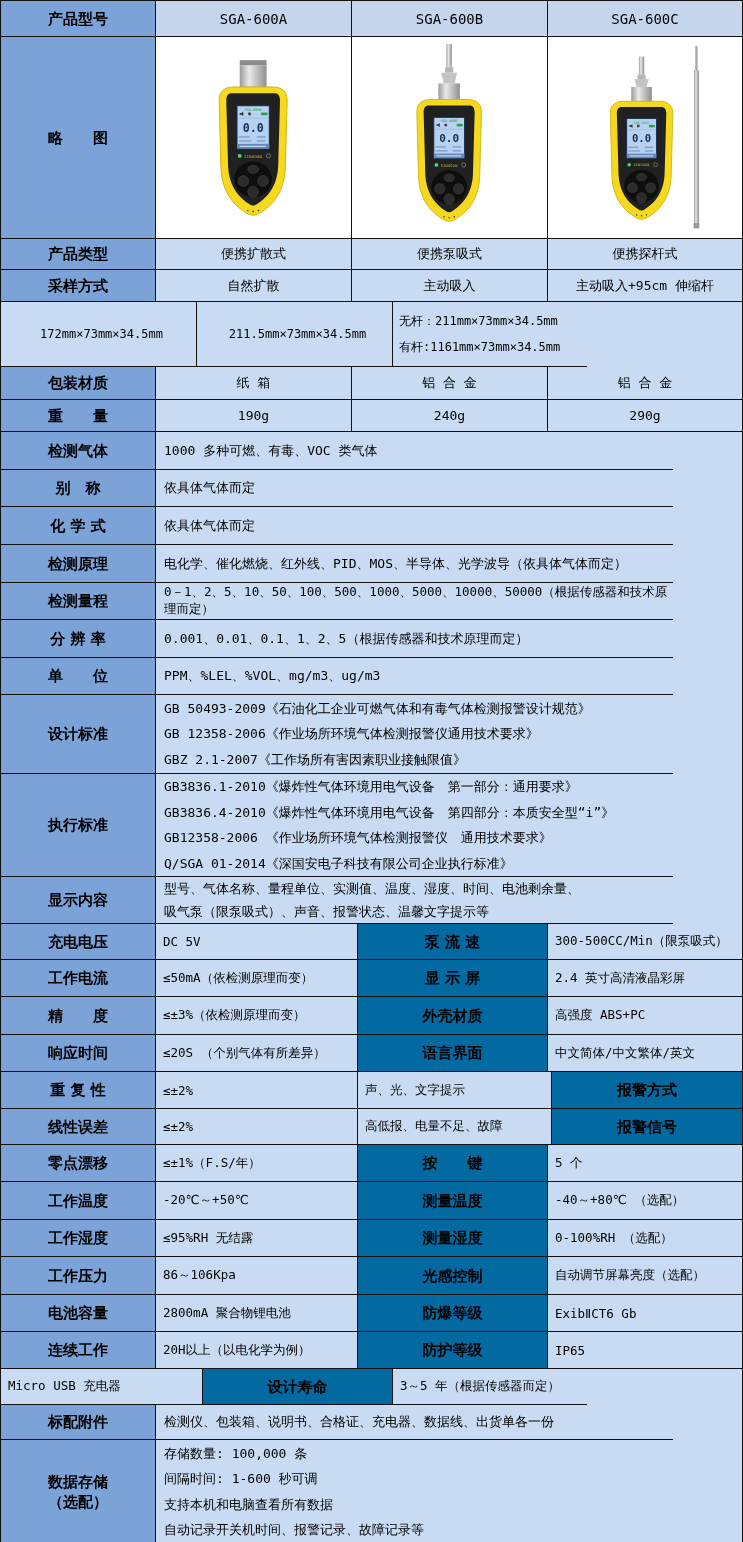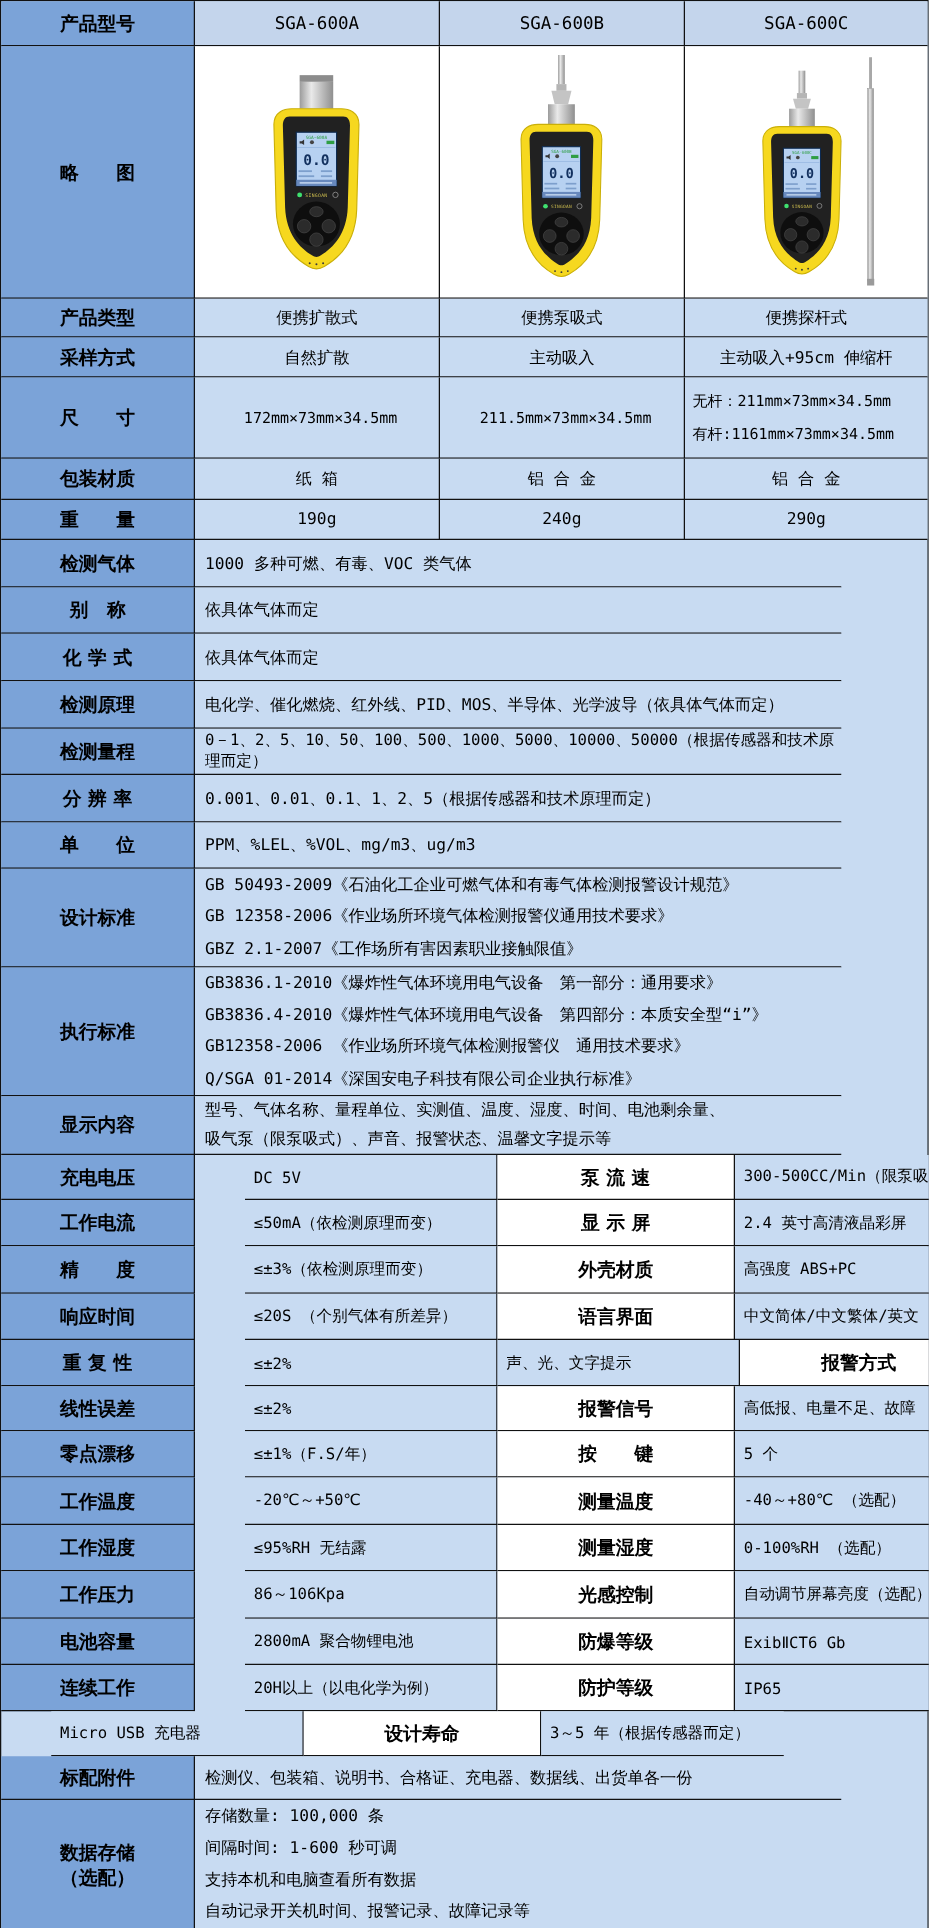--- a/index.html
+++ b/index.html
@@ -8,27 +8,27 @@
   .row{display:flex;box-sizing:border-box;}
   .c{box-sizing:border-box;border-right:1px solid #111;border-bottom:1px solid #111;
      display:flex;align-items:center;overflow:hidden;}
   .row .c:last-child{border-right:none;}
   .row:last-child .c{border-bottom:none;}
   
   .wL{width:155px;flex:none;}
   .w3{width:196px;flex:none;}
   .w3b{width:194px;flex:none;}
   .wF{width:517px;flex:none;}
-  .wD1{width:202px;flex:none;margin-left:40px;}
+  .wD1{width:202px;flex:none;}
   .wD2{width:190px;flex:none;}
   .wD3{width:194px;flex:none;}
   
   .lbl{background:#7BA3D8;justify-content:center;text-align:center;
        font-family:"DejaVu Sans",sans-serif;font-weight:700;font-size:15px;white-space:pre-line;line-height:20px;}
-  .lbl2{background:#ffffff;}
+  .lbl2{background:#0369a1;}
   .hdr{background:#C4D5EC;justify-content:center;font-size:14px;}
   .val{background:#C8DBF2;font-size:13px;}
   .cen{justify-content:center;text-align:center;}
   .lft{justify-content:flex-start;padding:0 4px 0 8px;}
   .pre{white-space:pre-line;line-height:25.5px;}
   .pre2{white-space:pre-line;line-height:23px;}
   .sm{font-size:12px;line-height:21px;padding-left:6px;}
   .dval{font-size:12.5px;padding-left:7px;}
   .photo{background:#fff;justify-content:center;align-items:center;}
   .device{height:188px;}
@@ -189,21 +189,20 @@
     <div class="c w3 val cen">便携泵吸式</div>
     <div class="c w3b val cen">便携探杆式</div>
   </div>
   <div class="row" style="height:32px">
     <div class="c wL lbl">采样方式</div>
     <div class="c w3 val cen">自然扩散</div>
     <div class="c w3 val cen">主动吸入</div>
     <div class="c w3b val cen">主动吸入+95cm 伸缩杆</div>
   </div>
   <div class="row" style="height:65px">
-    <div class="c wL lbl">尺　　寸</div>
     <div class="c w3 val cen sm">172mm×73mm×34.5mm</div>
     <div class="c w3 val cen sm">211.5mm×73mm×34.5mm</div>
     <div class="c w3b val pre sm" style="line-height:26px">无杆：211mm×73mm×34.5mm
 有杆:1161mm×73mm×34.5mm</div>
   </div>
   <div class="row" style="height:33px">
     <div class="c wL lbl">包装材质</div>
     <div class="c w3 val cen">纸 箱</div>
     <div class="c w3 val cen">铝 合 金</div>
     <div class="c w3b val cen">铝 合 金</div>
@@ -288,22 +287,22 @@
   </div>
   <div class="row" style="height:37px">
     <div class="c wL lbl">重 复 性</div>
     <div class="c wD1 val dval">≤±2%</div>
     <div class="c wD3 val dval">声、光、文字提示</div>
     <div class="c wD2 lbl lbl2">报警方式</div>
   </div>
   <div class="row" style="height:36px">
     <div class="c wL lbl">线性误差</div>
     <div class="c wD1 val dval">≤±2%</div>
+    <div class="c wD3 val dval">高低报、电量不足、故障</div>
     <div class="c wD2 lbl lbl2">报警信号</div>
-    <div class="c wD3 val dval">高低报、电量不足、故障</div>
   </div>
   <div class="row" style="height:37px">
     <div class="c wL lbl">零点漂移</div>
     <div class="c wD1 val dval">≤±1%（F.S/年）</div>
     <div class="c wD2 lbl lbl2">按　　键</div>
     <div class="c wD3 val dval">5 个</div>
   </div>
   <div class="row" style="height:38px">
     <div class="c wL lbl">工作温度</div>
     <div class="c wD1 val dval">-20℃～+50℃</div>

